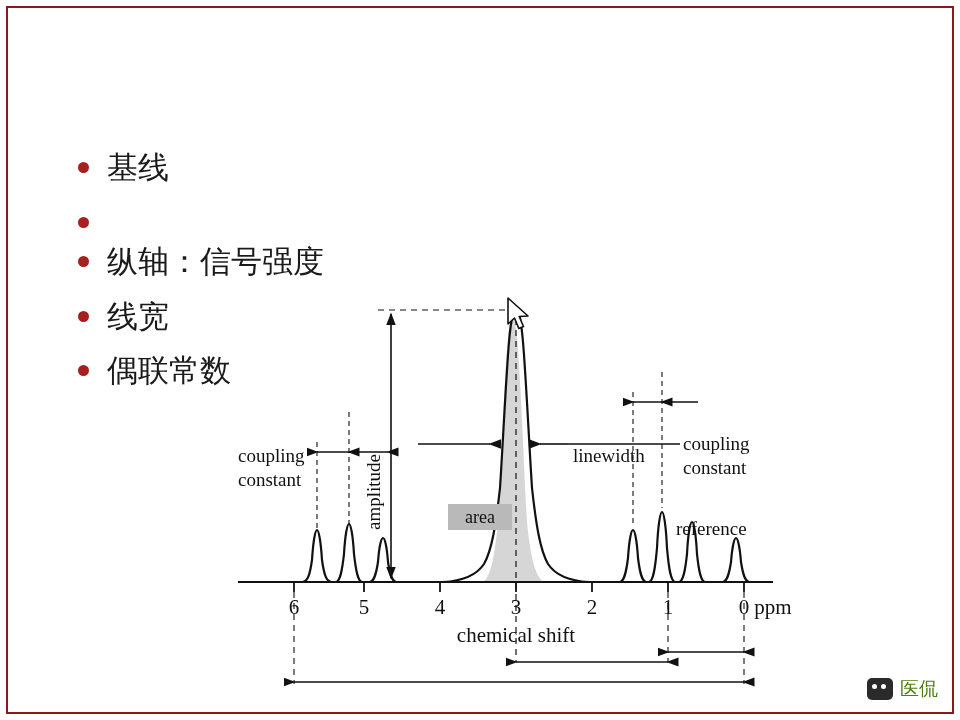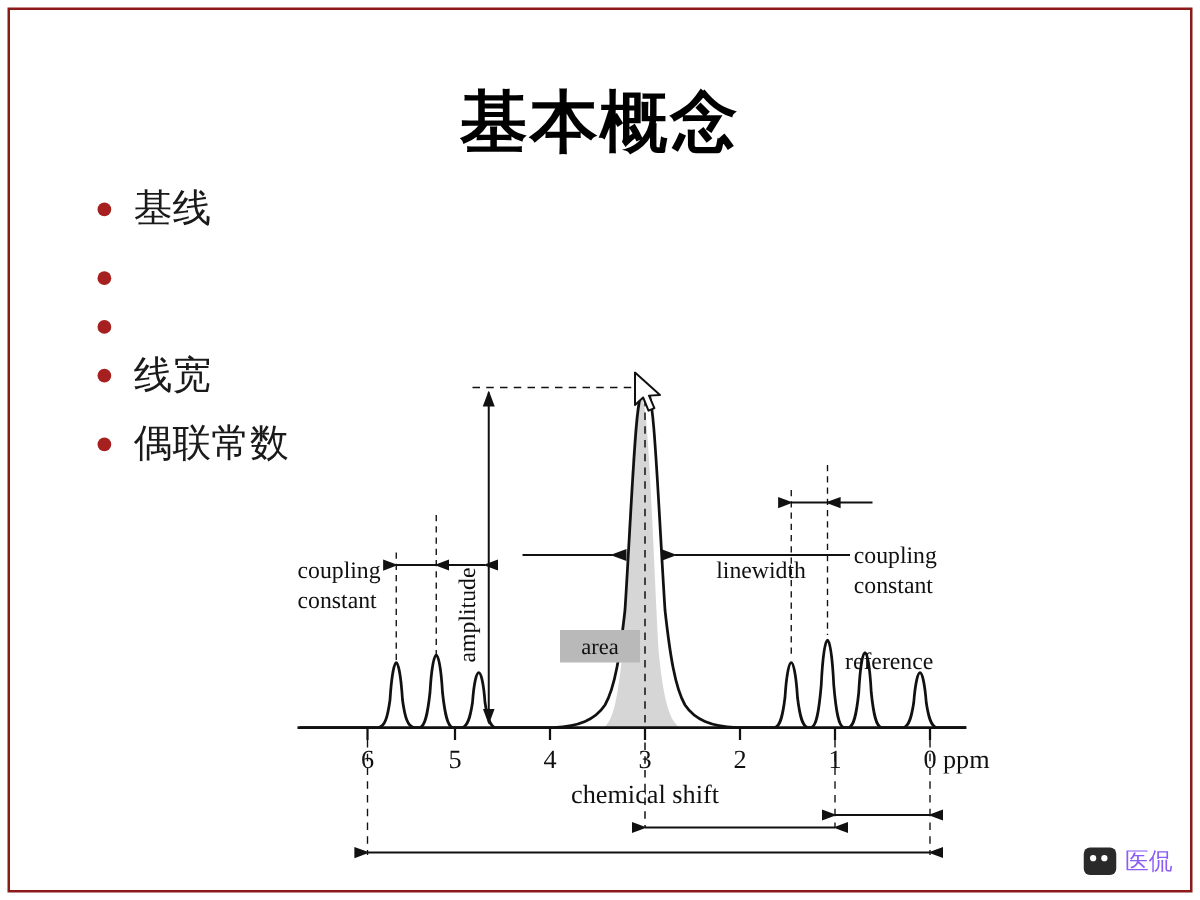--- a/index.html
+++ b/index.html
@@ -118,42 +118,42 @@
     position: absolute;
     left: 14px;
     top: 6px;
     width: 5px;
     height: 5px;
     border-radius: 50%;
     background: #fff;
   }
   .wm-text {
     font-size: 19px;
-    color: #8b5cf6;
+    color: #4d7c0f;
     font-family: "DejaVu Serif", "Liberation Serif", serif;
   }
 </style>
 </head>
 <body>
 
 <div class="slide">
   <div class="slide-border"></div>
 
-  <div class="title">基本概念</div>
 
   <div class="bullets">
     <div class="bullet">
       <span class="dot"></span>
       <span class="bullet-text">基线</span>
     </div>
     <div class="bullet">
       <span class="dot"></span>
     </div>
     <div class="bullet">
       <span class="dot"></span>
+      <span class="bullet-text">纵轴：信号强度</span>
     </div>
     <div class="bullet">
       <span class="dot"></span>
       <span class="bullet-text">线宽</span>
     </div>
     <div class="bullet">
       <span class="dot"></span>
       <span class="bullet-text">偶联常数</span>
     </div>
   </div>

